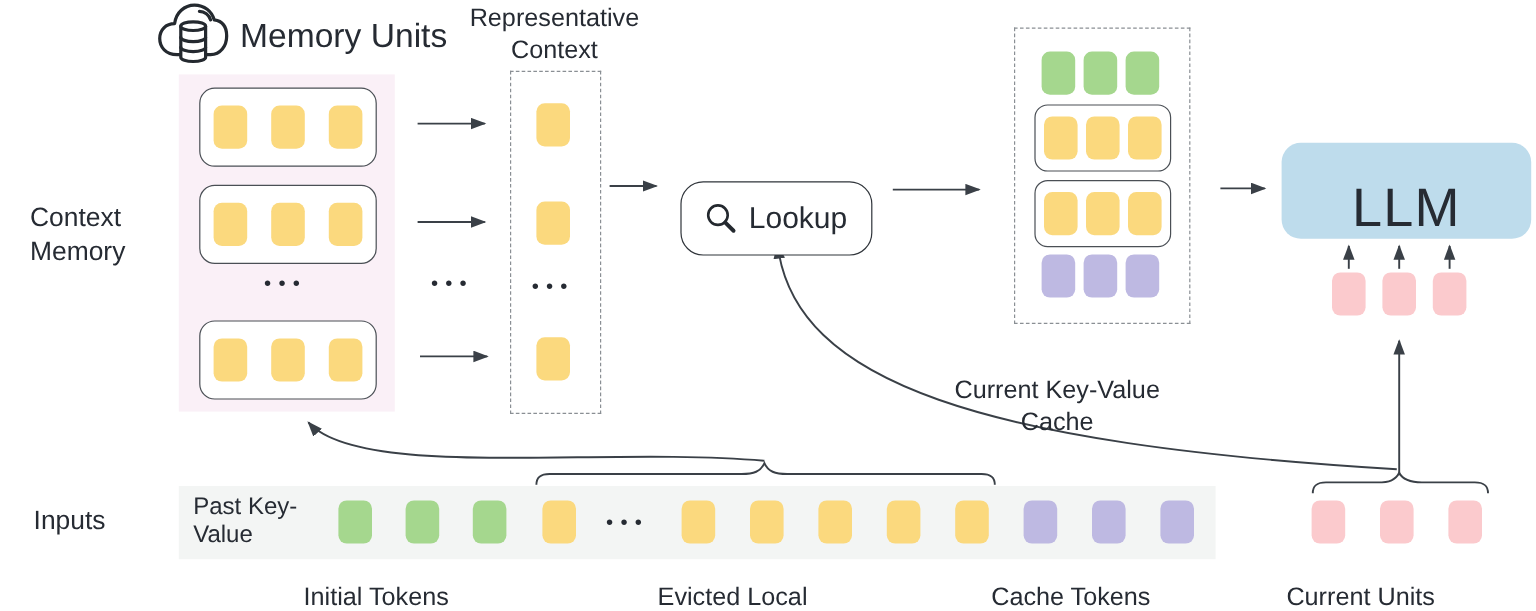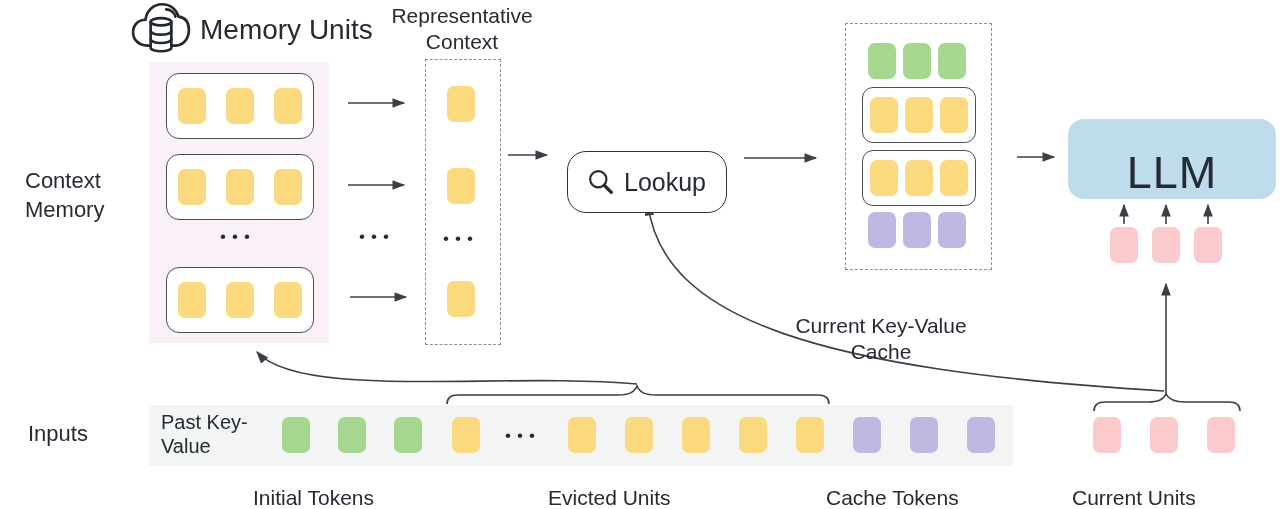--- a/index.html
+++ b/index.html
@@ -175,15 +175,15 @@
     <div class="tok p"></div>
     <div class="tok p"></div>
 </div>
 <div class="abs trow" style="left:1093px;top:417px;gap:29px">
   <div class="tok k"></div>
     <div class="tok k"></div>
     <div class="tok k"></div>
 </div>
 
 <div class="abs tok-lbl" style="left:253px">Initial Tokens</div>
-<div class="abs tok-lbl" style="left:548px">Evicted Units</div>
+<div class="abs tok-lbl" style="left:548px">Evicted Local</div>
 <div class="abs tok-lbl" style="left:826px">Cache Tokens</div>
 <div class="abs tok-lbl" style="left:1072px">Current Units</div>
 
 </body></html>

